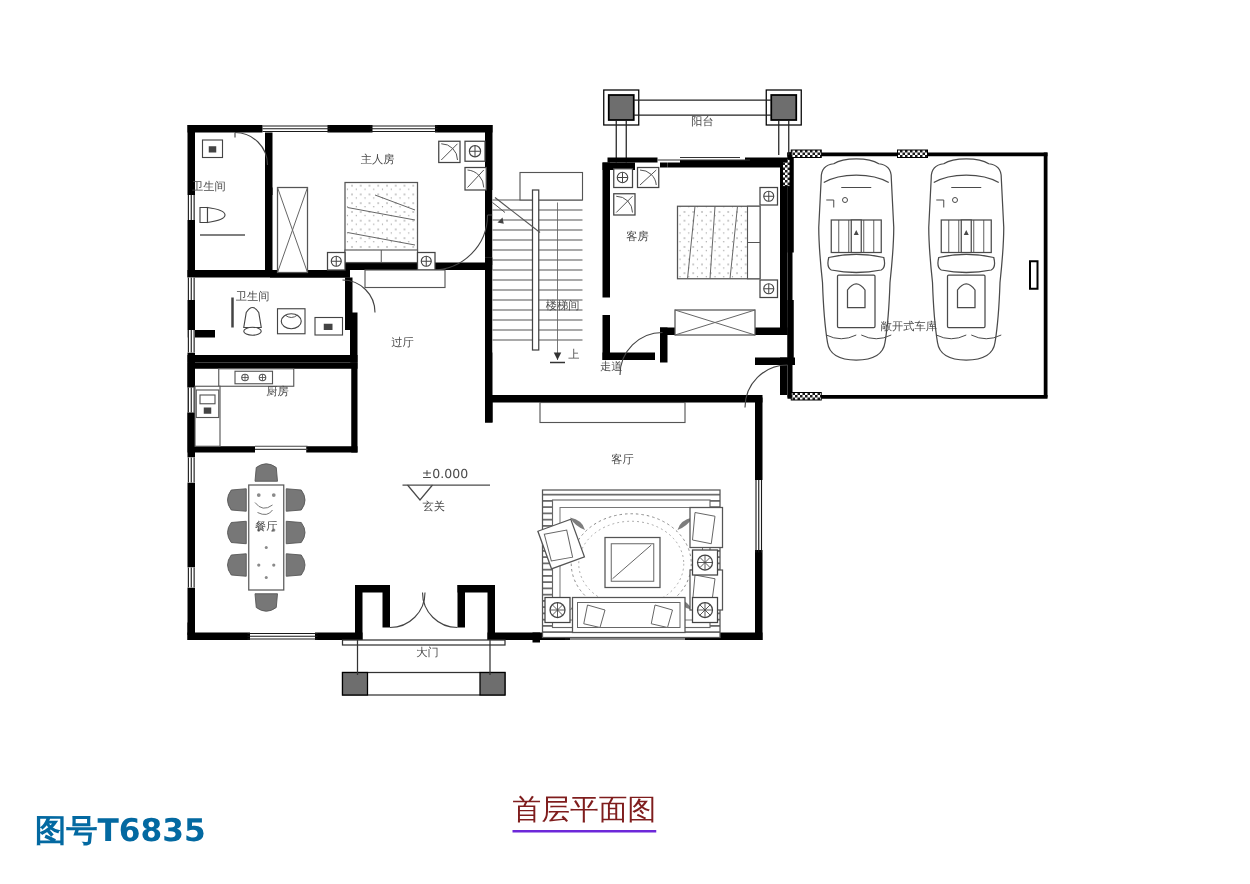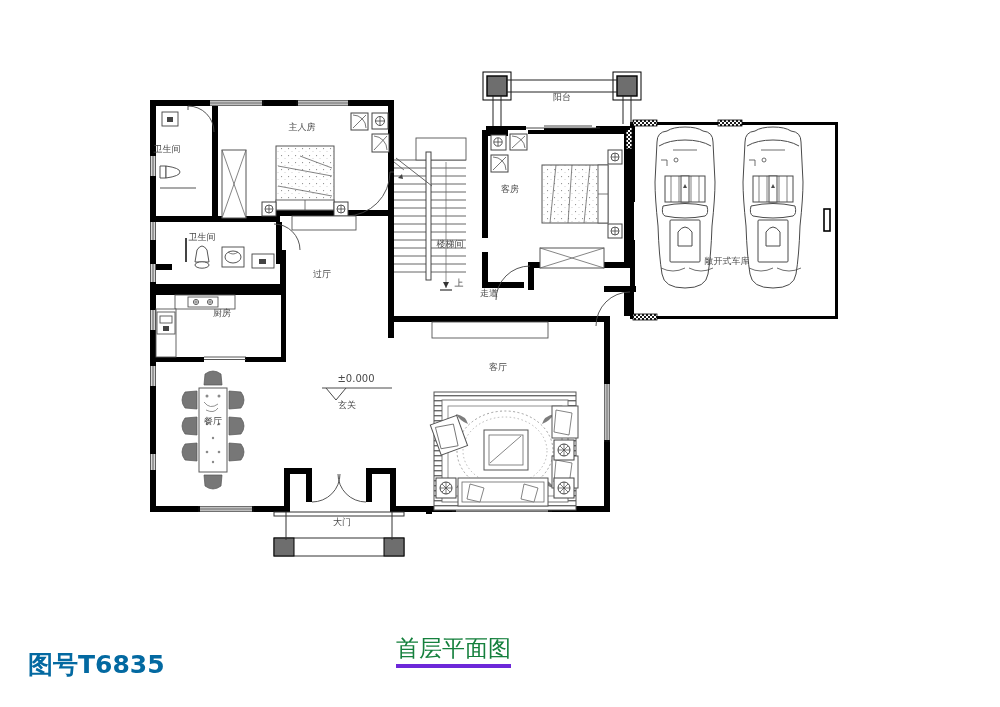--- a/index.html
+++ b/index.html
@@ -5,22 +5,22 @@
 <style>
   html,body{margin:0;padding:0;background:#ffffff;}
   body{width:1000px;height:707px;position:relative;overflow:hidden;
        font-family:"DejaVu Sans","Liberation Sans",sans-serif;color:#000;}
   #plan-stage{position:absolute;left:0;top:0;width:1000px;height:707px;}
   svg{display:block;}
   .lbl{font-family:"DejaVu Sans","Liberation Sans",sans-serif;fill:#4a4a4a;font-size:9px;}
   .lbl-el{font-family:"DejaVu Sans","Liberation Sans",sans-serif;fill:#4a4a4a;font-size:10px;}
   #footer-left{position:absolute;left:28px;top:652px;font-size:25px;font-weight:bold;
                letter-spacing:0px;color:#0369a1;line-height:1;}
-  #plan-title{position:absolute;left:396px;top:635px;font-size:23px;color:#15803d;
-              border-bottom:4px solid #6d28d9;padding-bottom:3px;line-height:1.15;}
+  #plan-title{position:absolute;left:410px;top:635px;font-size:23px;color:#7f1d1d;
+              border-bottom:2px solid #6d28d9;padding-bottom:3px;line-height:1.15;}
 </style>
 </head>
 <body>
 
 <div id="plan-stage">
 <svg width="1000" height="707" viewBox="0 0 1000 707" xmlns="http://www.w3.org/2000/svg">
   <defs>
     <pattern id="hatchChk" width="4" height="4" patternUnits="userSpaceOnUse">
       <rect width="4" height="4" fill="#ffffff"></rect>
       <rect width="2" height="2" fill="#1c1c1c"></rect>

